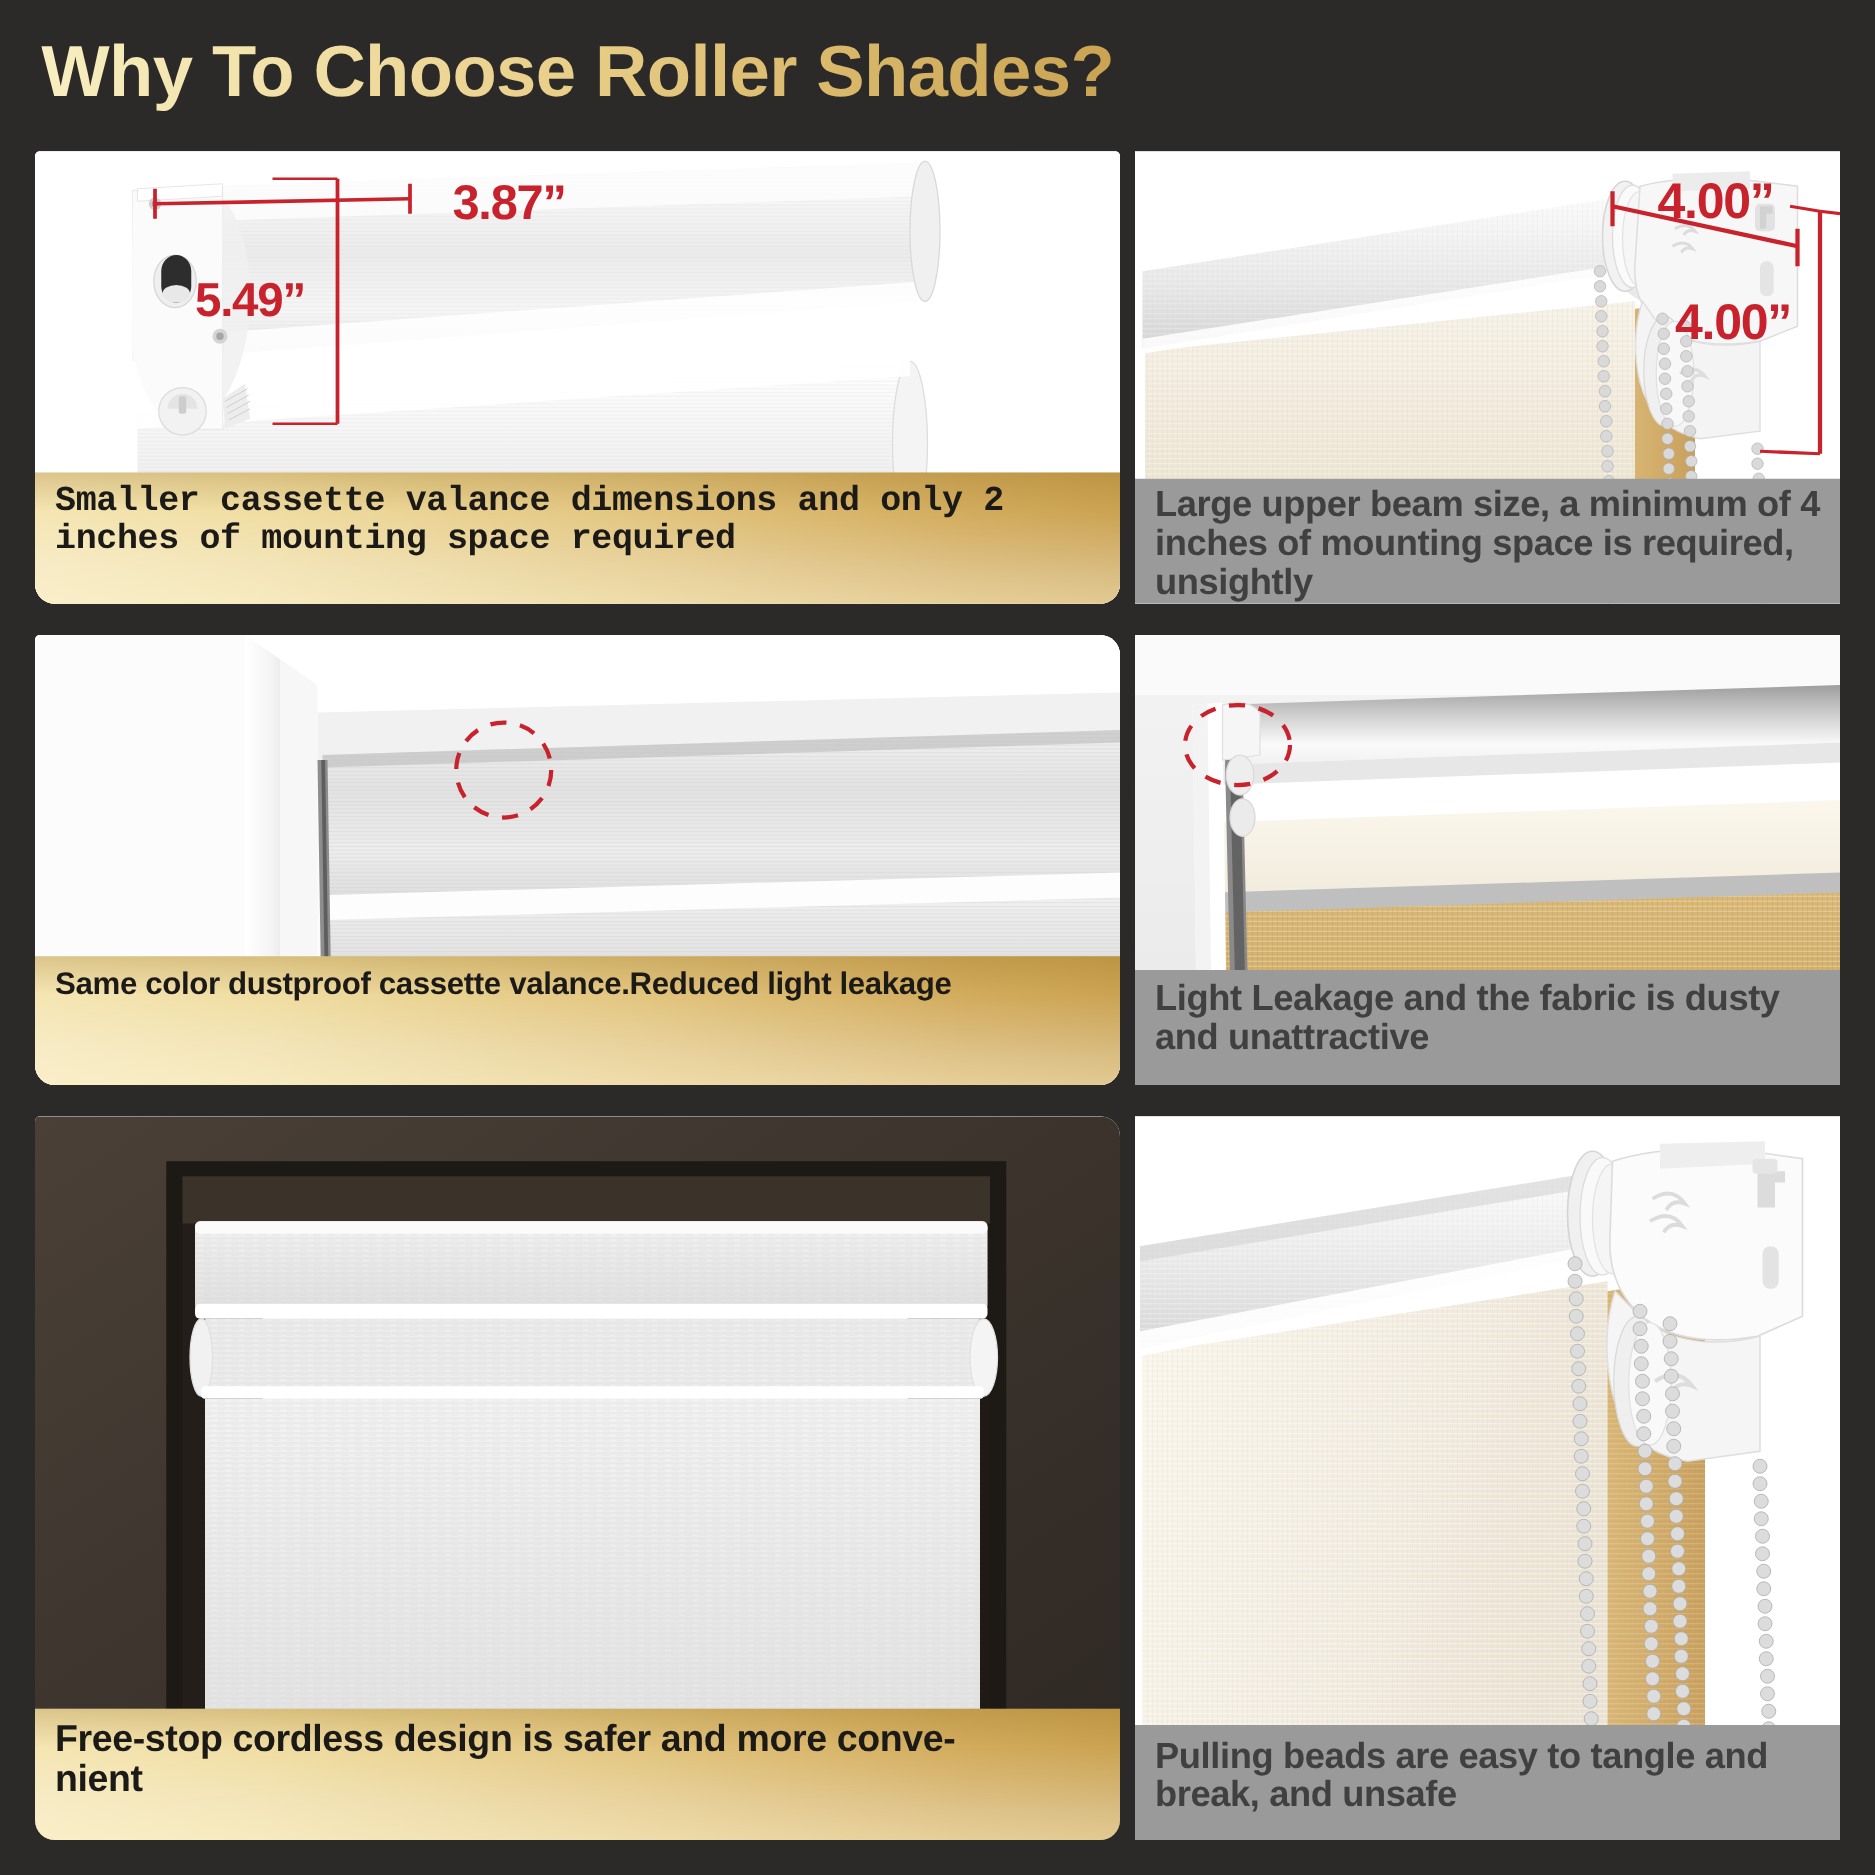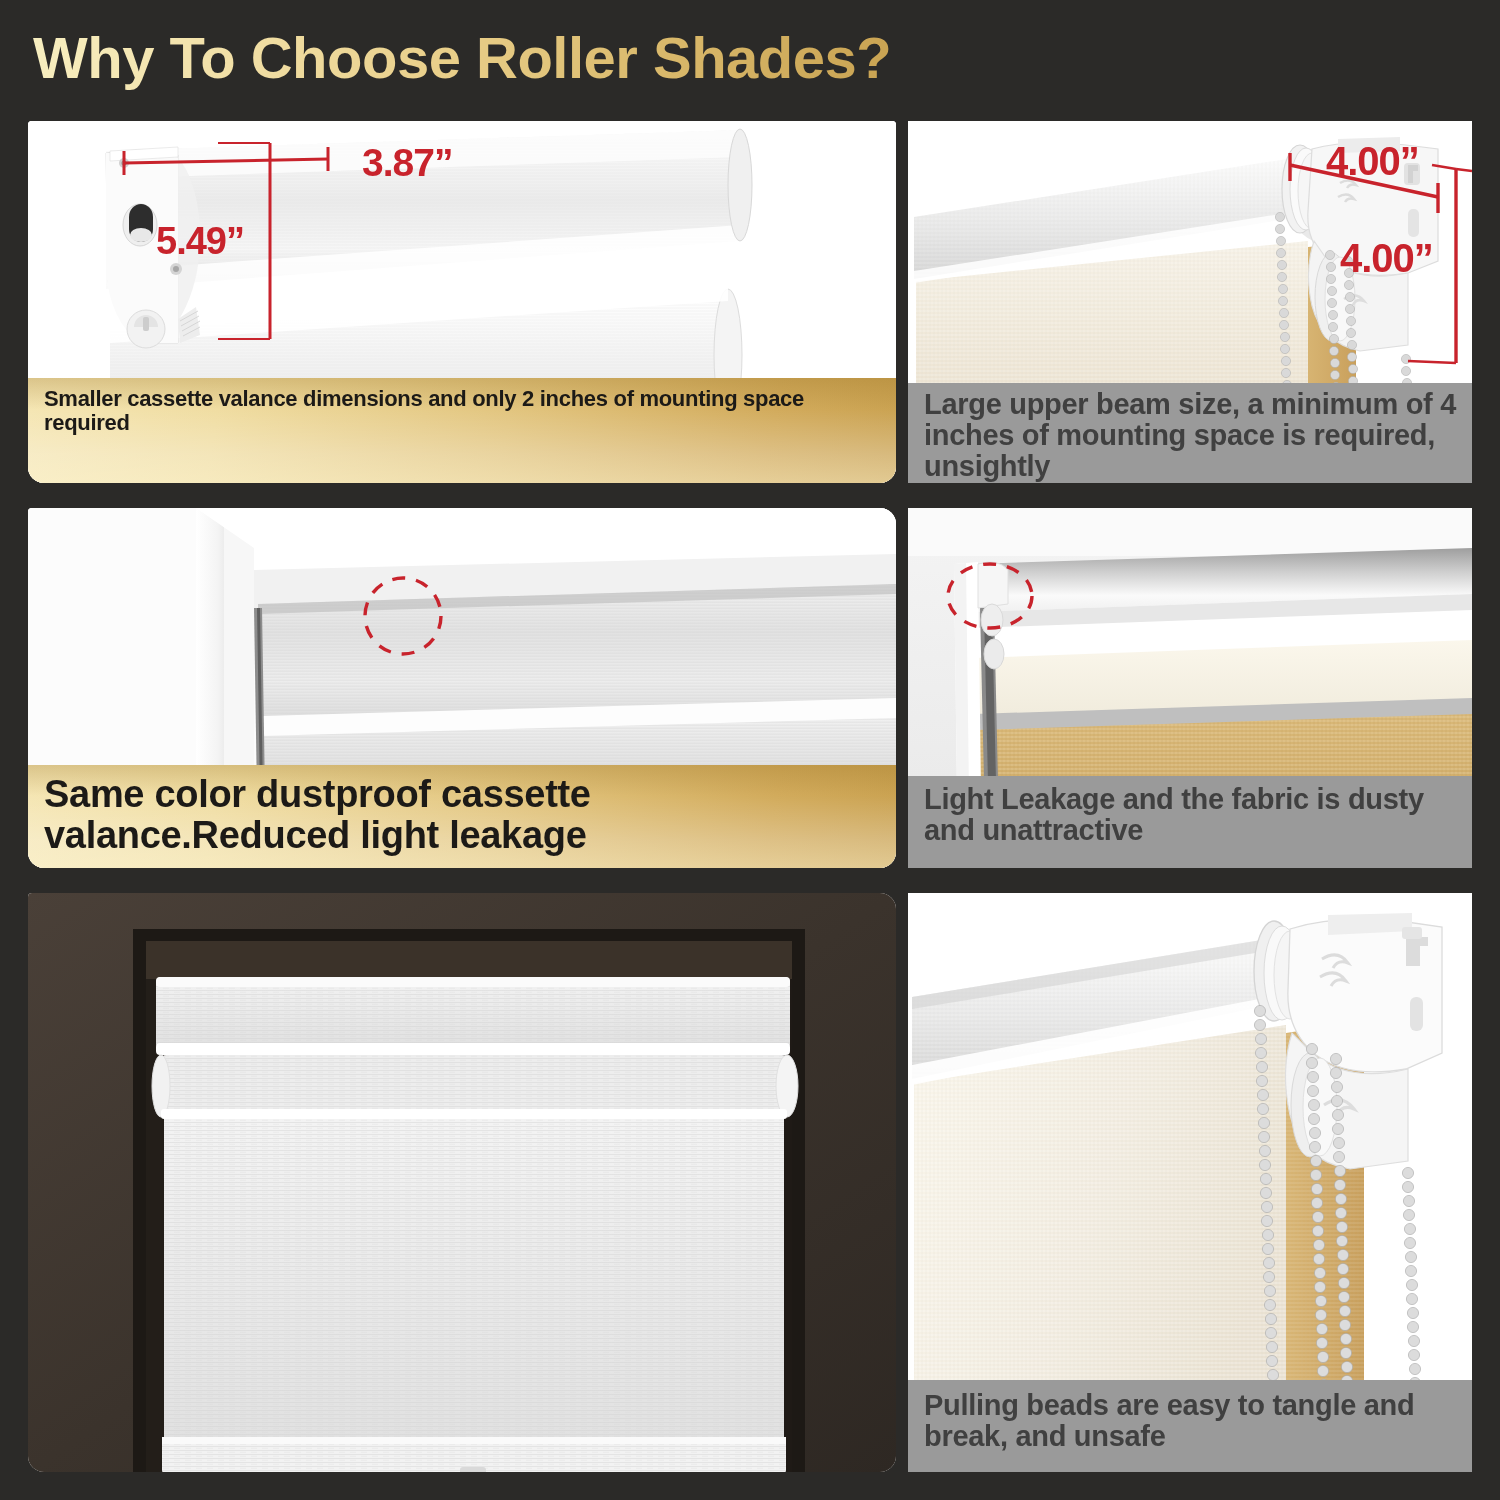--- a/index.html
+++ b/index.html
@@ -189,21 +189,21 @@
           <line x1="96" y1="42" x2="300" y2="38"></line>
           <line x1="96" y1="30" x2="96" y2="54" stroke-width="3"></line>
           <line x1="300" y1="26" x2="300" y2="50" stroke-width="3"></line>
         </g>
       </svg>
     </div>
 
     <div class="dim-text" style="left:334px; top:20px; font-size:39px;">3.87”</div>
     <div class="dim-text" style="left:128px; top:99px; font-size:38px;">5.49”</div>
 
-    <div class="caption gold" style="height:105px; font-size:22px;">
+    <div class="caption gold" style="height:105px; font-size:28px;font-family:Liberation Mono, monospace;">
       <span>Smaller cassette valance dimensions and only 2 inches of mounting space required</span>
     </div>
   </div>
 
   <div class="panel" style="left:908px; top:121px; width:564px; height:362px;">
     <div class="photo">
       <svg width="564" height="362" viewBox="0 0 564 362">
         <defs>
           <linearGradient id="p2top" x1="0" y1="0" x2="0" y2="1">
             <stop offset="0" stop-color="#fbfbfb"></stop>
@@ -415,21 +415,21 @@
         </g>
         <g stroke="#c8232c" stroke-width="4">
           <line x1="236" y1="280" x2="236" y2="312"></line>
           <line x1="248" y1="280" x2="248" y2="312"></line>
         </g>
       </svg>
     </div>
 
     <div class="ann-text" style="left:312px; top:272px; font-size:35px;">smaller gap</div>
 
-    <div class="caption gold" style="height:103px; font-size:38px;">
+    <div class="caption gold" style="height:103px; font-size:25px;">
       <span>Same color dustproof cassette valance.Reduced light leakage</span>
     </div>
   </div>
 
   <div class="panel" style="left:908px; top:508px; width:564px; height:360px;">
     <div class="photo">
       <svg width="564" height="360" viewBox="0 0 564 360">
         <defs>
           <linearGradient id="p4wall" x1="0" y1="0" x2="0" y2="1">
             <stop offset="0" stop-color="#f4f4f4"></stop>
@@ -583,20 +583,24 @@
                    q-4,18 -18,26 l-18,10 q-16,8 -24,-4 l-12,-22 q-6,-12 2,-24 l14,-22 Z" fill="#f0cfbb"></path>
           <path d="M446,588 q12,-10 22,-2 q8,6 6,18 l-2,30 q-8,-10 -16,-8 l-10,-38 Z" fill="#f5d9c7"></path>
           <path d="M430,660 q24,-10 44,-2 l-4,28 q-20,8 -38,-4 Z" fill="#e8c2ab" opacity=".6"></path>
           <path d="M420,700 q30,-12 56,0 l-6,40 q-26,10 -48,-2 Z" fill="#eecbb6"></path>
 
           <path d="M424,740 q28,-10 52,2 l18,120 q-40,14 -82,-2 Z" fill="#f0cfbb"></path>
         </g>
       </svg>
     </div>
 
+    <div class="caption gold" style="height:105px; font-size:30px;">
+      <span style="white-space:pre-line;">Free-stop cordless design is safer and more conve-
+nient</span>
+    </div>
   </div>
 
   <div class="panel" style="left:908px; top:893px; width:564px; height:579px;">
     <div class="photo">
       <svg width="564" height="579" viewBox="0 0 564 579">
         <defs>
           <linearGradient id="p6top" x1="0" y1="0" x2="0" y2="1">
             <stop offset="0" stop-color="#fcfcfc"></stop>
               <stop offset=".55" stop-color="#e8e8e8"></stop>
             <stop offset="1" stop-color="#d6d6d6"></stop>

